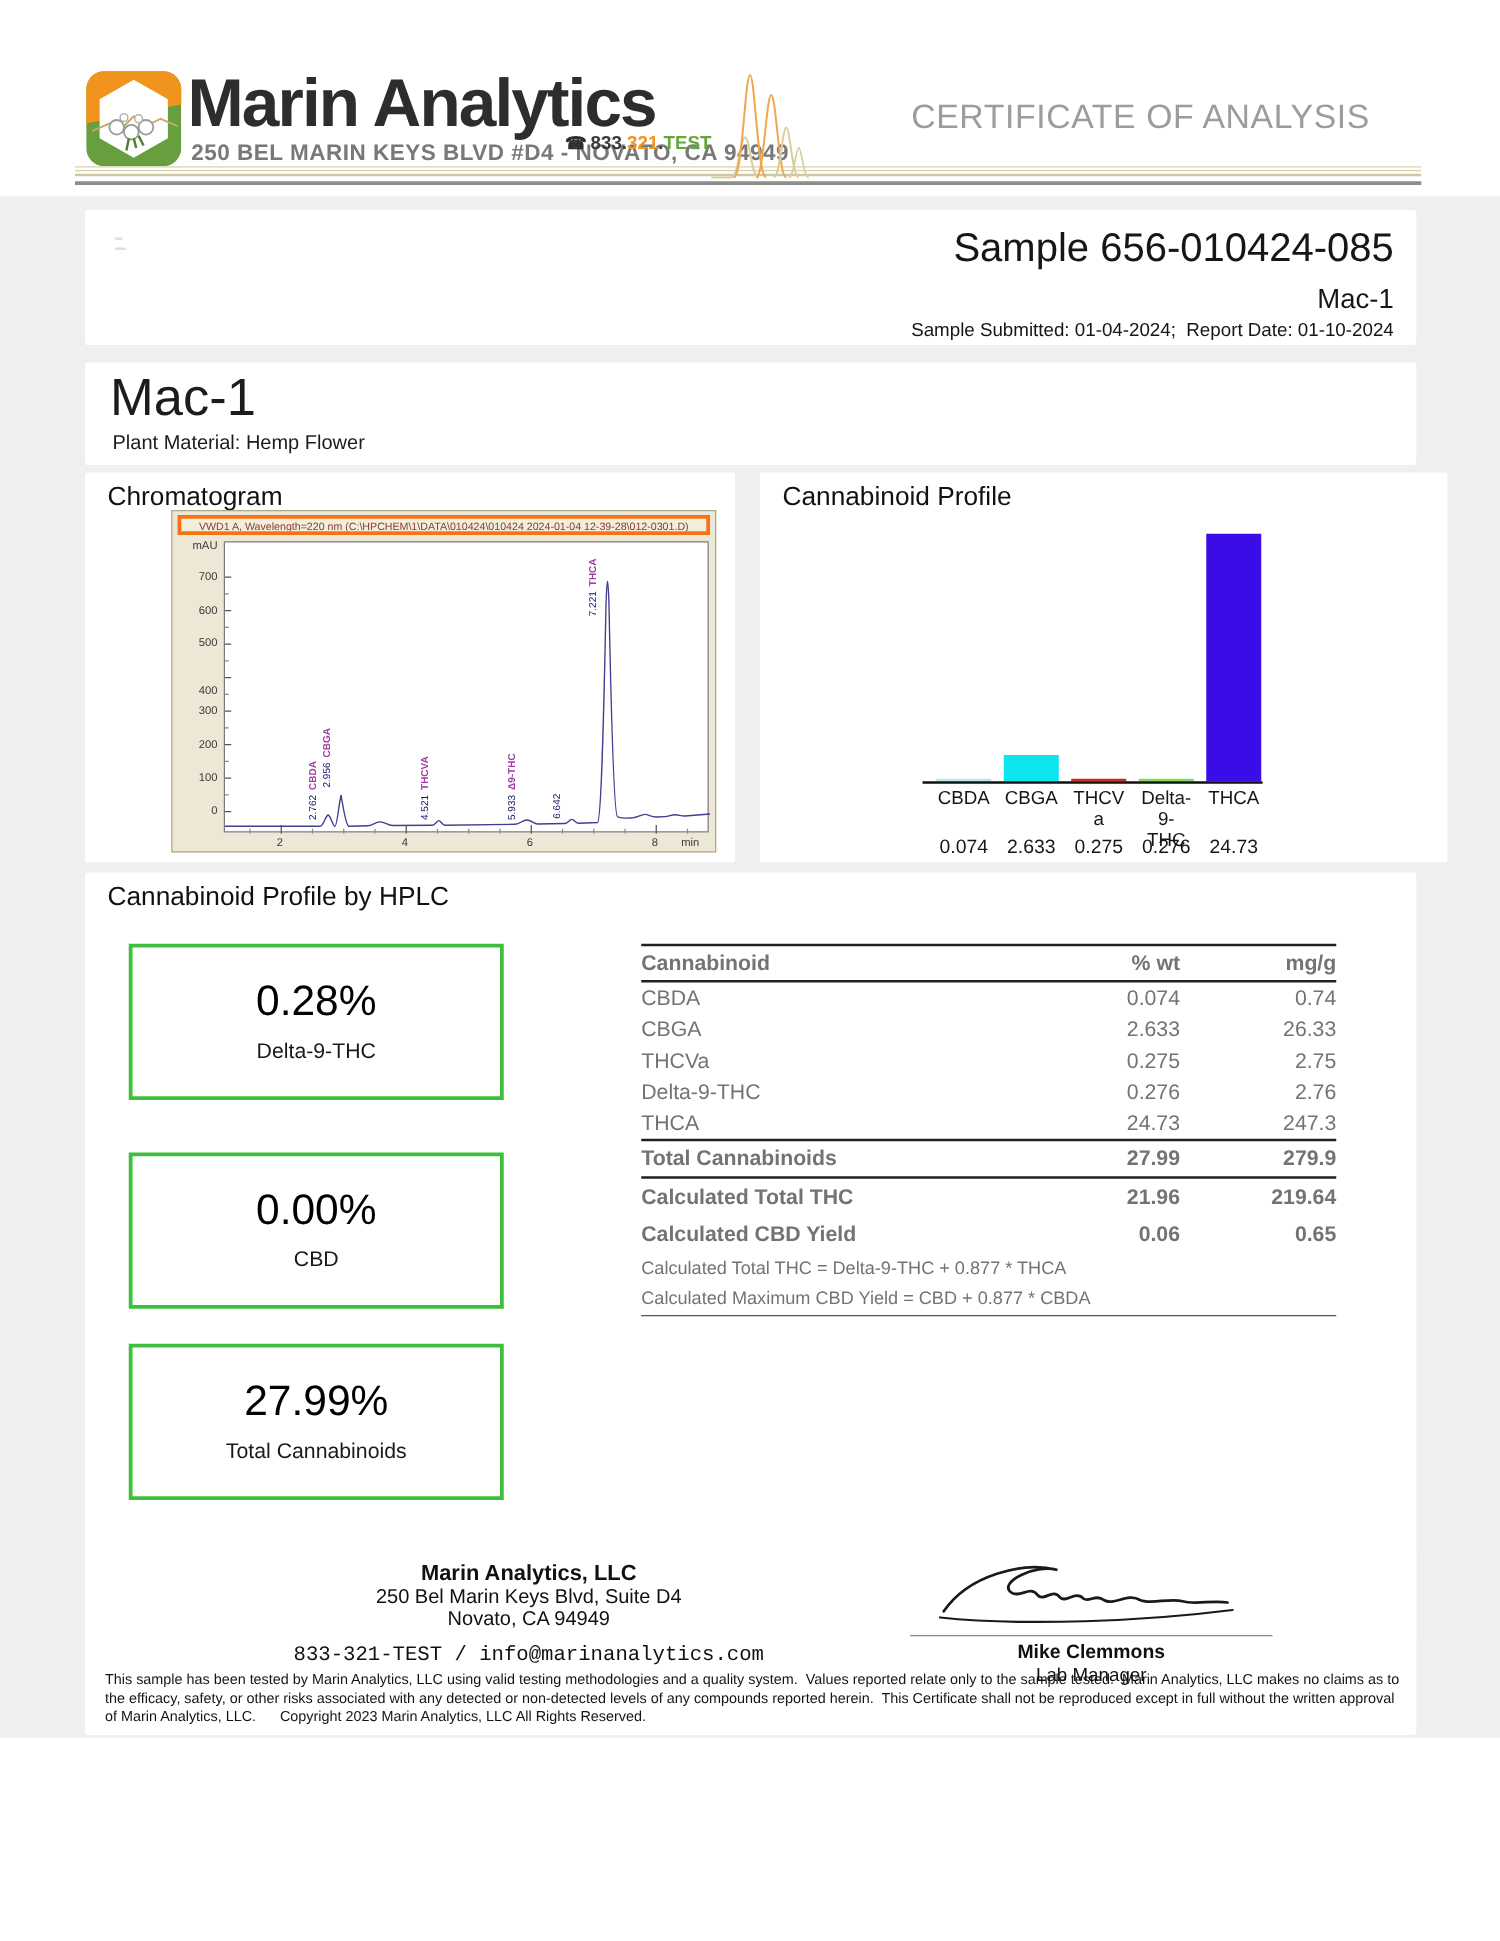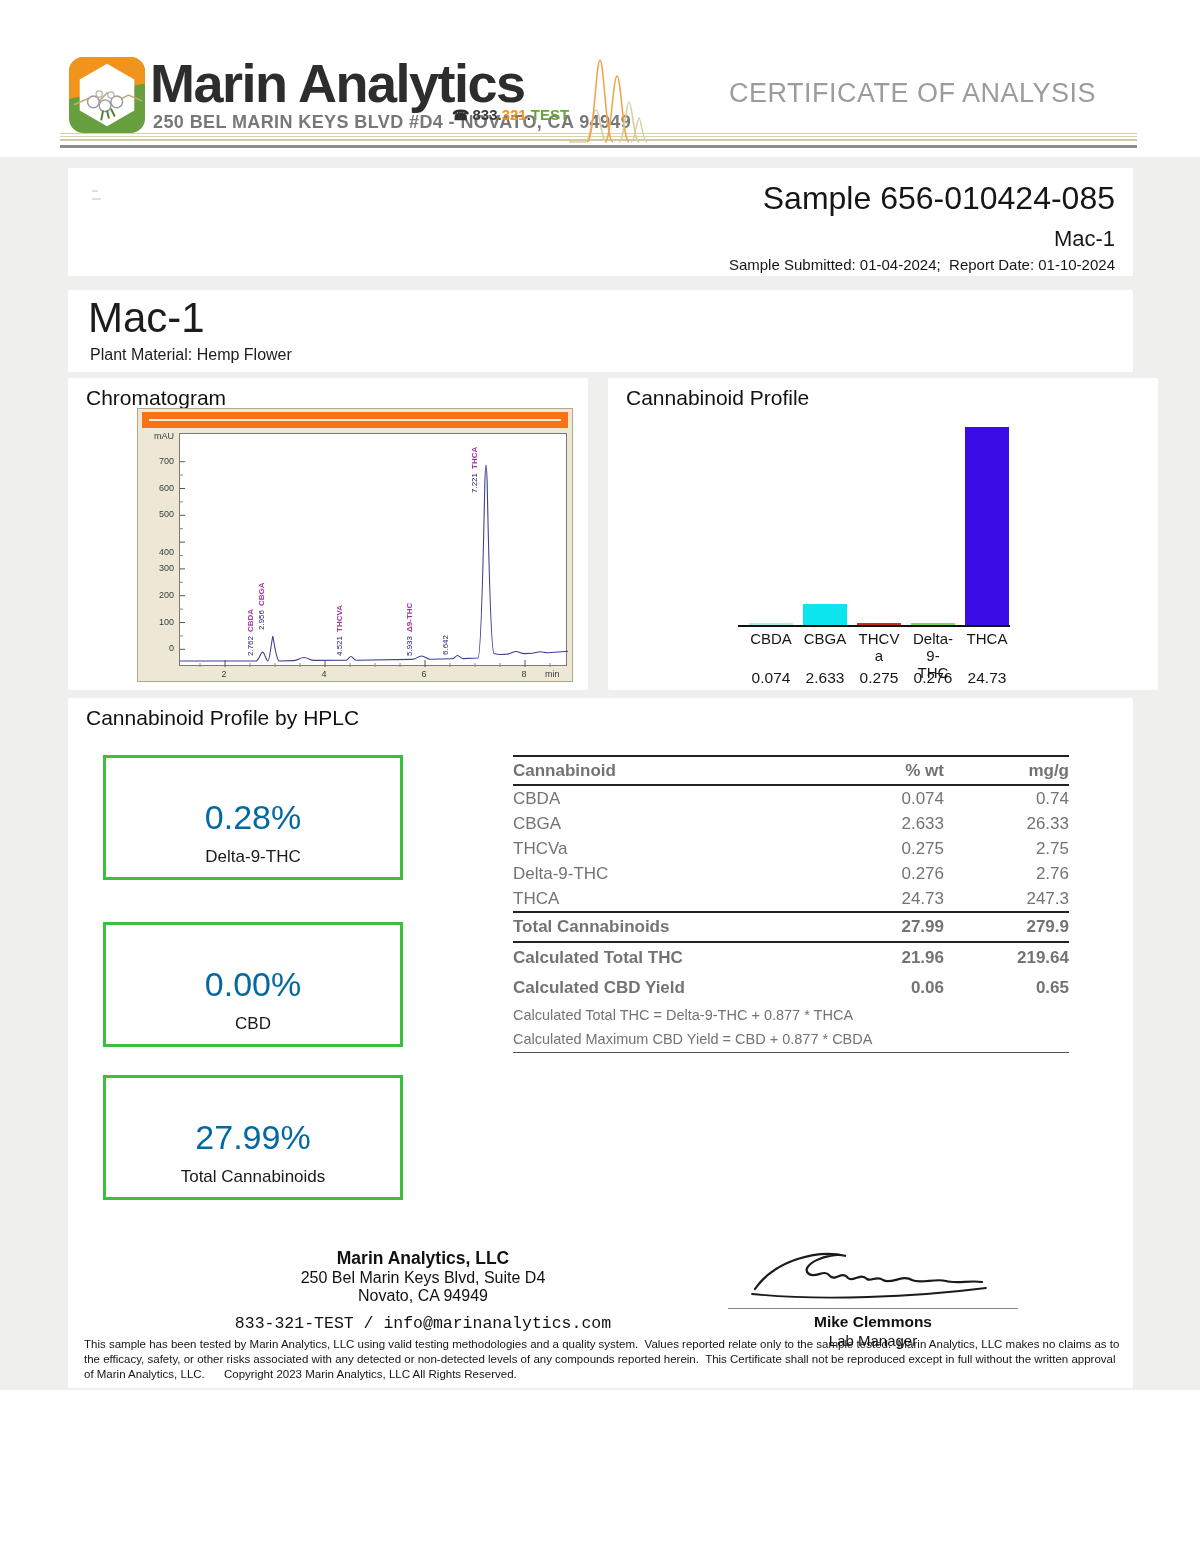--- a/index.html
+++ b/index.html
@@ -44,21 +44,21 @@
   .scan-artifact i:first-child { width:6px; }
 
   
   .product-name { position:absolute; left:20px; top:4px; font-size:42px; color:#1c1c1c; }
   .product-material { position:absolute; left:22px; top:56px; font-size:16px; color:#1c1c1c; }
 
   .section-title { position:absolute; left:18px; top:8px; font-size:21px; color:#111; }
 
   
   .chrom-window { position:absolute; left:69px; top:30px; width:436px; height:274px; background:#ece8d5; border:1px solid #b0a88a; padding:2px; }
-  .chrom-titlebar { height:16px; margin:1px 2px 5px 2px; background:#f2eedc; border:7px solid #f97316; font-size:8.5px; line-height:13px; text-align:center; color:#8b3a2e; overflow:hidden; white-space:nowrap; }
+  .chrom-titlebar { height:16px; margin:1px 2px 5px 2px; background:#f2eedc; border:3px solid #f97316; font-size:8.5px; line-height:13px; text-align:center; color:#8b3a2e; overflow:hidden; white-space:nowrap; }
   .plot-zone { position:relative; height:245px; }
   .plot-box { position:absolute; left:39px; top:0; width:388px; height:233px; background:#fff; border:1px solid #7a7a7a; }
   .ylab { position:absolute; width:34px; text-align:right; font-size:9px; color:#3a3a3a; }
   .xlab { position:absolute; font-size:9px; color:#3a3a3a; transform:translateX(-50%); }
   .xlab.unit { transform:none; }
   .peak { position:absolute; transform-origin:0 100%; transform:rotate(-90deg); white-space:nowrap; font-size:8px; line-height:8px; }
   .peak .rt { color:#16166a; }
   .peak .pname { color:#a23aa2; margin-left:4px; font-weight:700; }
 
   
@@ -66,21 +66,21 @@
   .bar { width:44px; }
   .axis-line { position:absolute; left:130px; top:247px; width:272px; height:2px; background:#111; }
   .bar-labels, .bar-values { position:absolute; left:141px; display:flex; gap:10px; }
   .bar-labels { top:252px; }
   .bar-values { top:291px; }
   .bar-labels .cell, .bar-values .cell { width:44px; text-align:center; font-size:15px; line-height:17px; color:#161616; }
   .bar-values .cell { font-size:15.5px; }
 
   
   .stat-box { position:absolute; left:35px; width:300px; height:125px; border:3px solid #3cc03c; background:#fff; text-align:center; }
-  .stat-box .v { margin-top:40px; font-size:34px; color:#0369a1; }
+  .stat-box .v { margin-top:24px; font-size:34px; color:#000000; }
   .stat-box .l { margin-top:10px; font-size:17px; color:#1a1a1a; }
 
   .hplc-table { position:absolute; left:445px; top:57px; width:556px; font-size:17px; color:#737373; }
   .t-row { display:grid; grid-template-columns:1fr 115px 125px; align-items:center; }
   .t-row .num { text-align:right; }
   .t-head { font-weight:700; border-top:2.5px solid #222; border-bottom:2px solid #222; height:31px; }
   .t-data { height:25px; }
   .t-total { height:32px; font-weight:700; border-top:2px solid #222; border-bottom:2px solid #222; }
   .t-calc { height:30px; font-weight:700; }
   .t-note { height:24px; font-size:14.5px; display:flex; align-items:center; }

